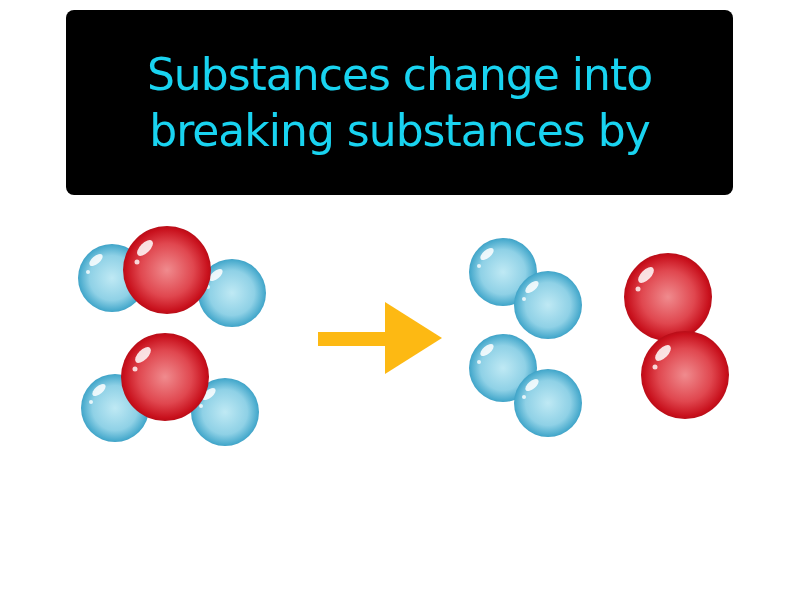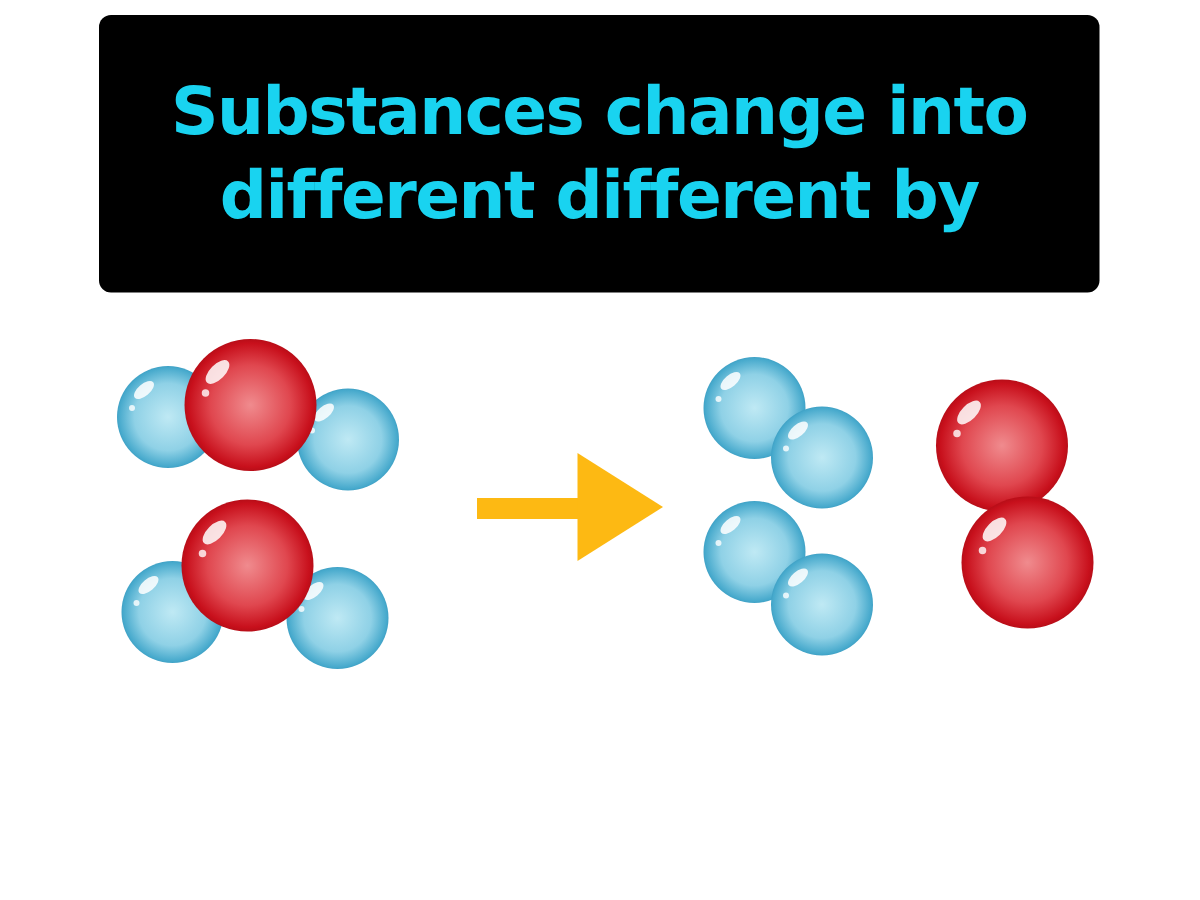--- a/index.html
+++ b/index.html
@@ -1,33 +1,33 @@
 <!DOCTYPE html>
 <html><head>
 <meta charset="utf-8">
 <style>
   html, body { margin:0; padding:0; }
   body { width:800px; height:600px; background:#ffffff; position:relative; overflow:hidden; }
   .title-box {
     position:absolute; left:66px; top:10px; width:667px; height:185px;
     background:#000; border-radius:8px;
-    display:flex; flex-direction:column; align-items:center; justify-content:center;font-weight:bold;
+    display:flex; flex-direction:column; align-items:center; justify-content:center;
   }
   .title-line {
     color:#19d3f0; font-family:"DejaVu Sans", sans-serif;
     font-size:44px; line-height:56px; letter-spacing:-1px; white-space:nowrap;
   }
   svg.scene { position:absolute; left:0; top:0; }
 </style>
 </head>
 <body>
 
 <div class="title-box">
   <div class="title-line">Substances change into</div>
-  <div class="title-line">different different by</div>
+  <div class="title-line">breaking substances by</div>
 </div>
 
 <svg class="scene" width="800" height="600" viewBox="0 0 800 600">
   <defs>
     <radialGradient id="hGrad" cx="50%" cy="50%" r="55%">
       <stop offset="0%" stop-color="#bfe9f4"></stop>
       <stop offset="60%" stop-color="#8fd1e6"></stop>
       <stop offset="88%" stop-color="#46a9cc"></stop>
       <stop offset="100%" stop-color="#2a86ae"></stop>
     </radialGradient>

